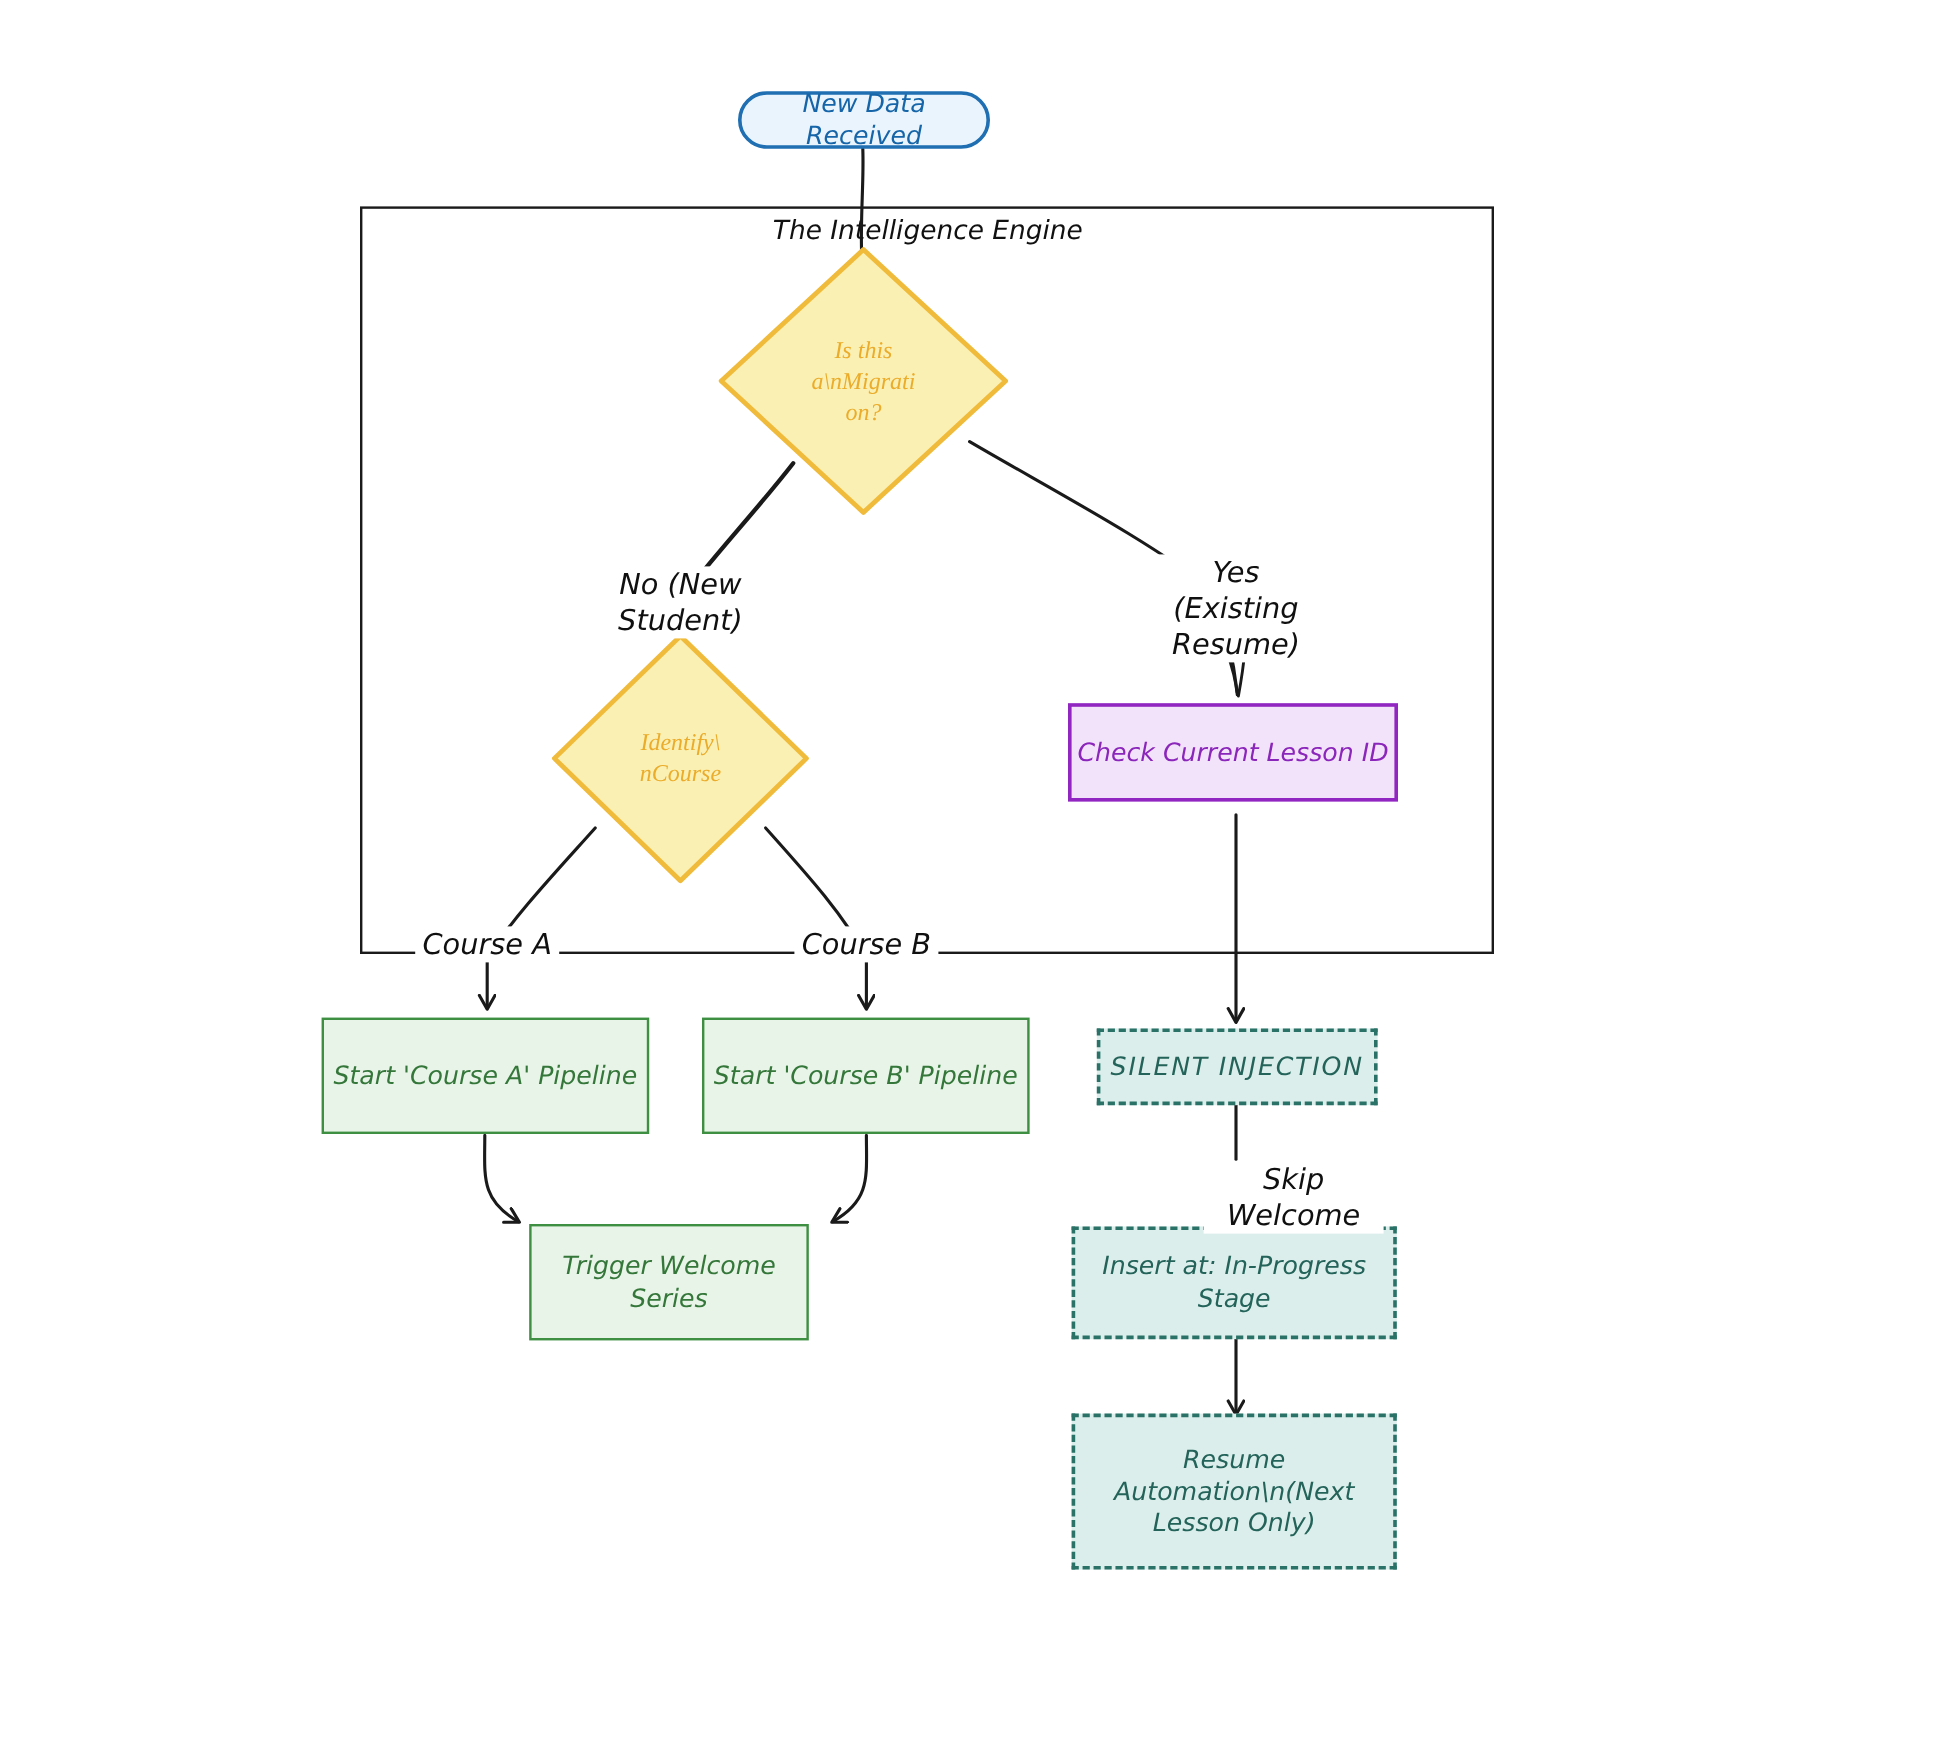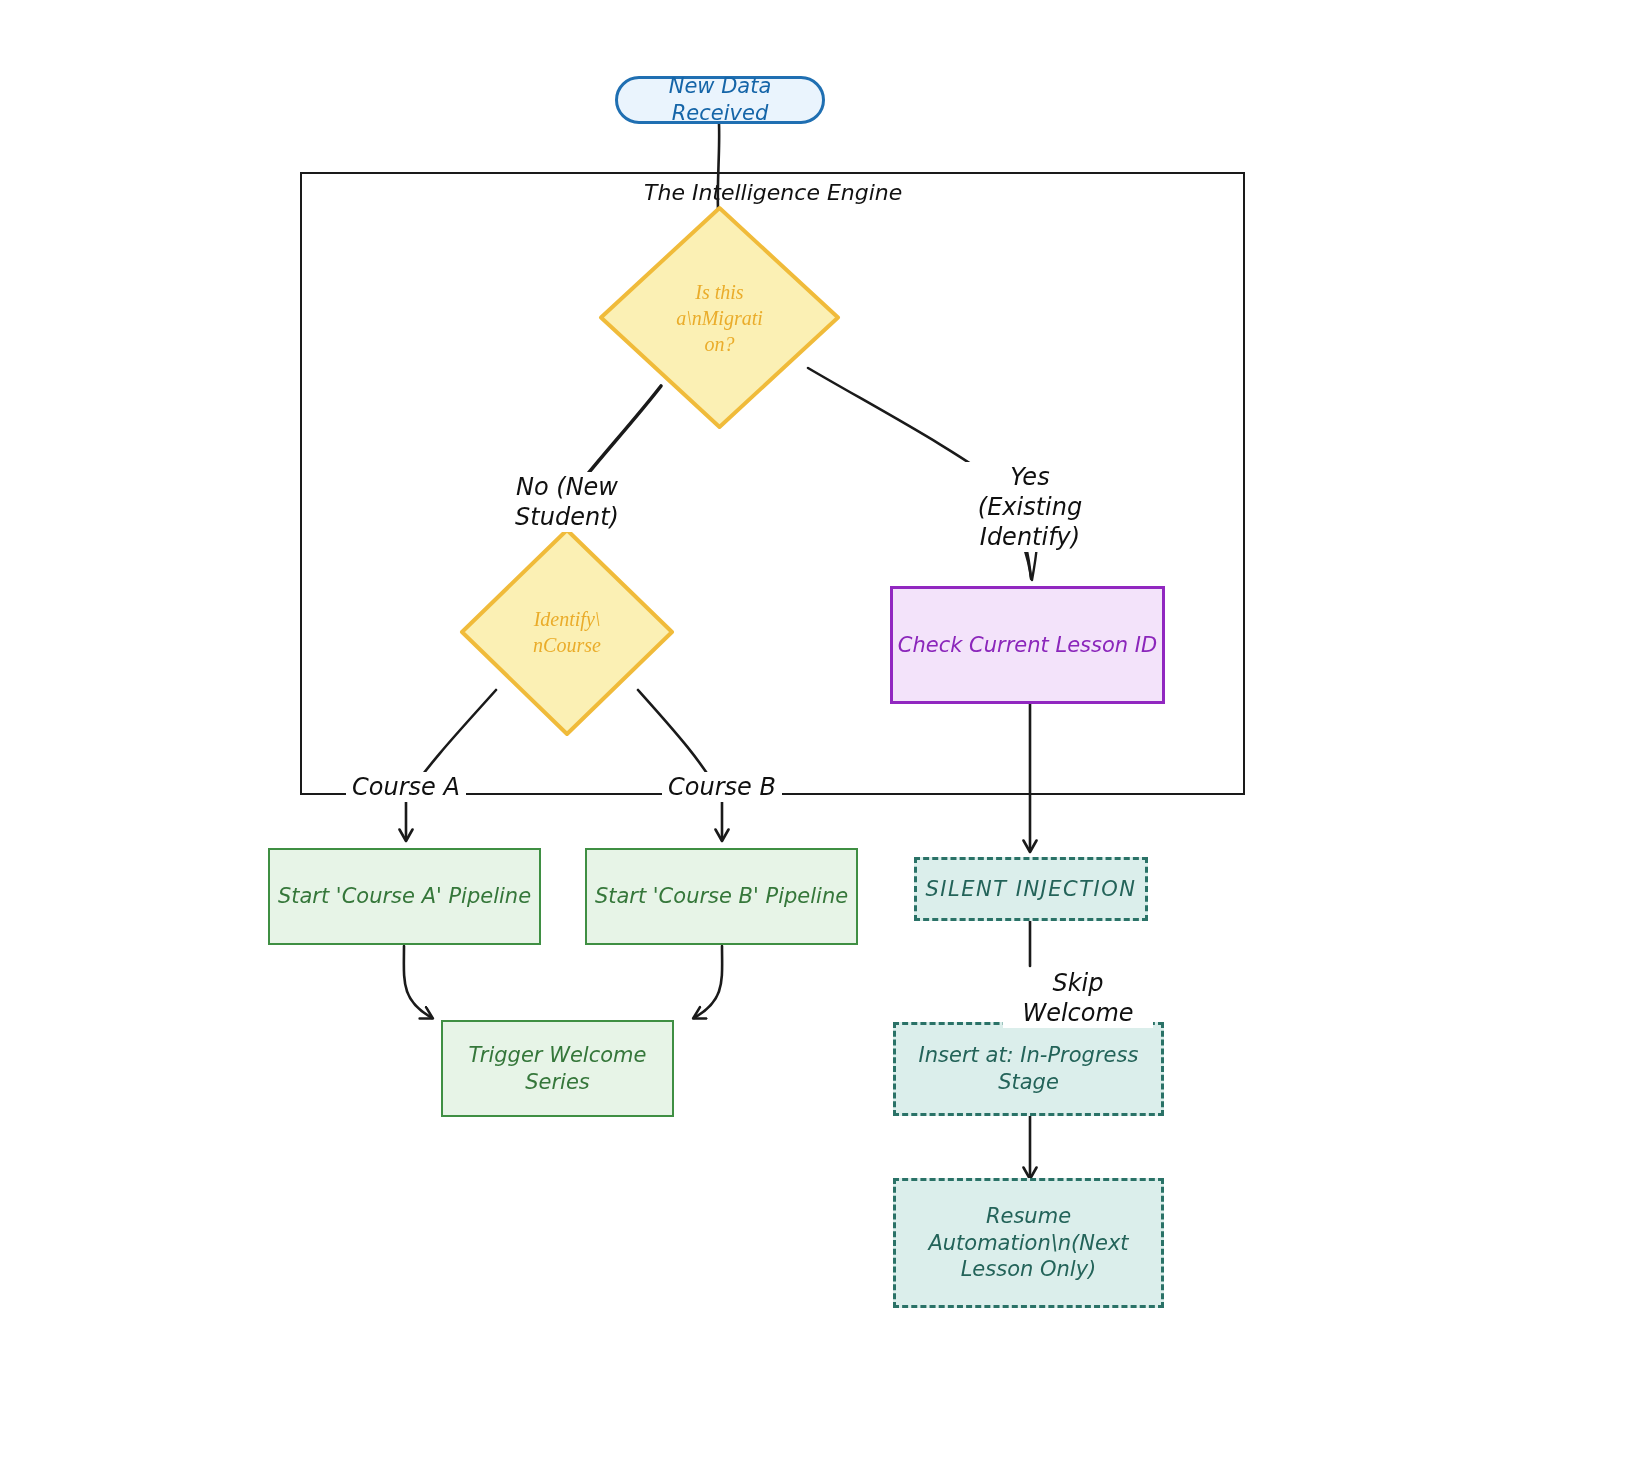--- a/index.html
+++ b/index.html
@@ -205,41 +205,41 @@
   </div>
 
   <div class="diamond-wrap" style="left:459px; top:527px; width:216px; height:210px;">
     <svg width="216" height="210" viewBox="0 0 216 210">
       <polygon points="108,3 213,105 108,207 3,105" fill="#fbf0b4" stroke="#f0bb3a" stroke-width="4" stroke-linejoin="round"></polygon>
     </svg>
     <div class="diamond-label">Identify\
 nCourse</div>
   </div>
 
-  <div class="node n-purple" style="left:890px; top:586px; width:275px; height:118px;">Check Current Lesson ID</div>
+  <div class="node n-purple" style="left:890px; top:586px; width:275px; height:82px;">Check Current Lesson ID</div>
 
   <div class="node n-green" style="left:268px; top:848px; width:273px; height:97px;">Start 'Course A' Pipeline</div>
 
   <div class="node n-green" style="left:585px; top:848px; width:273px; height:97px;">Start 'Course B' Pipeline</div>
 
   <div class="node n-green" style="left:427px; top:1020px; width:233px; height:97px;margin-left:14px;">Trigger Welcome Series</div>
 
   <div class="node n-teal" style="left:893px; top:1022px; width:271px; height:94px;">Insert at: In-Progress
 Stage</div>
 
   <div class="node n-teal emph" style="left:914px; top:857px; width:234px; height:64px;">SILENT INJECTION</div>
 
   <div class="node n-teal" style="left:893px; top:1178px; width:271px; height:130px;">Resume
 Automation\n(Next
 Lesson Only)</div>
 
   <div class="edge-label" style="left:467px; top:472px; width:200px;">No (New Student)</div>
 
   <div class="edge-label" style="left:955px; top:462px; width:150px;">Yes (Existing
-Identify)</div>
+Resume)</div>
 
   <div class="edge-label" style="left:346px; top:772px; width:120px;">Course A</div>
 
   <div class="edge-label" style="left:662px; top:772px; width:120px;">Course B</div>
 
   <div class="edge-label" style="left:955px; top:968px; width:150px;margin-left:48px;">Skip Welcome</div>
 
 </div>
 
 </body></html>

